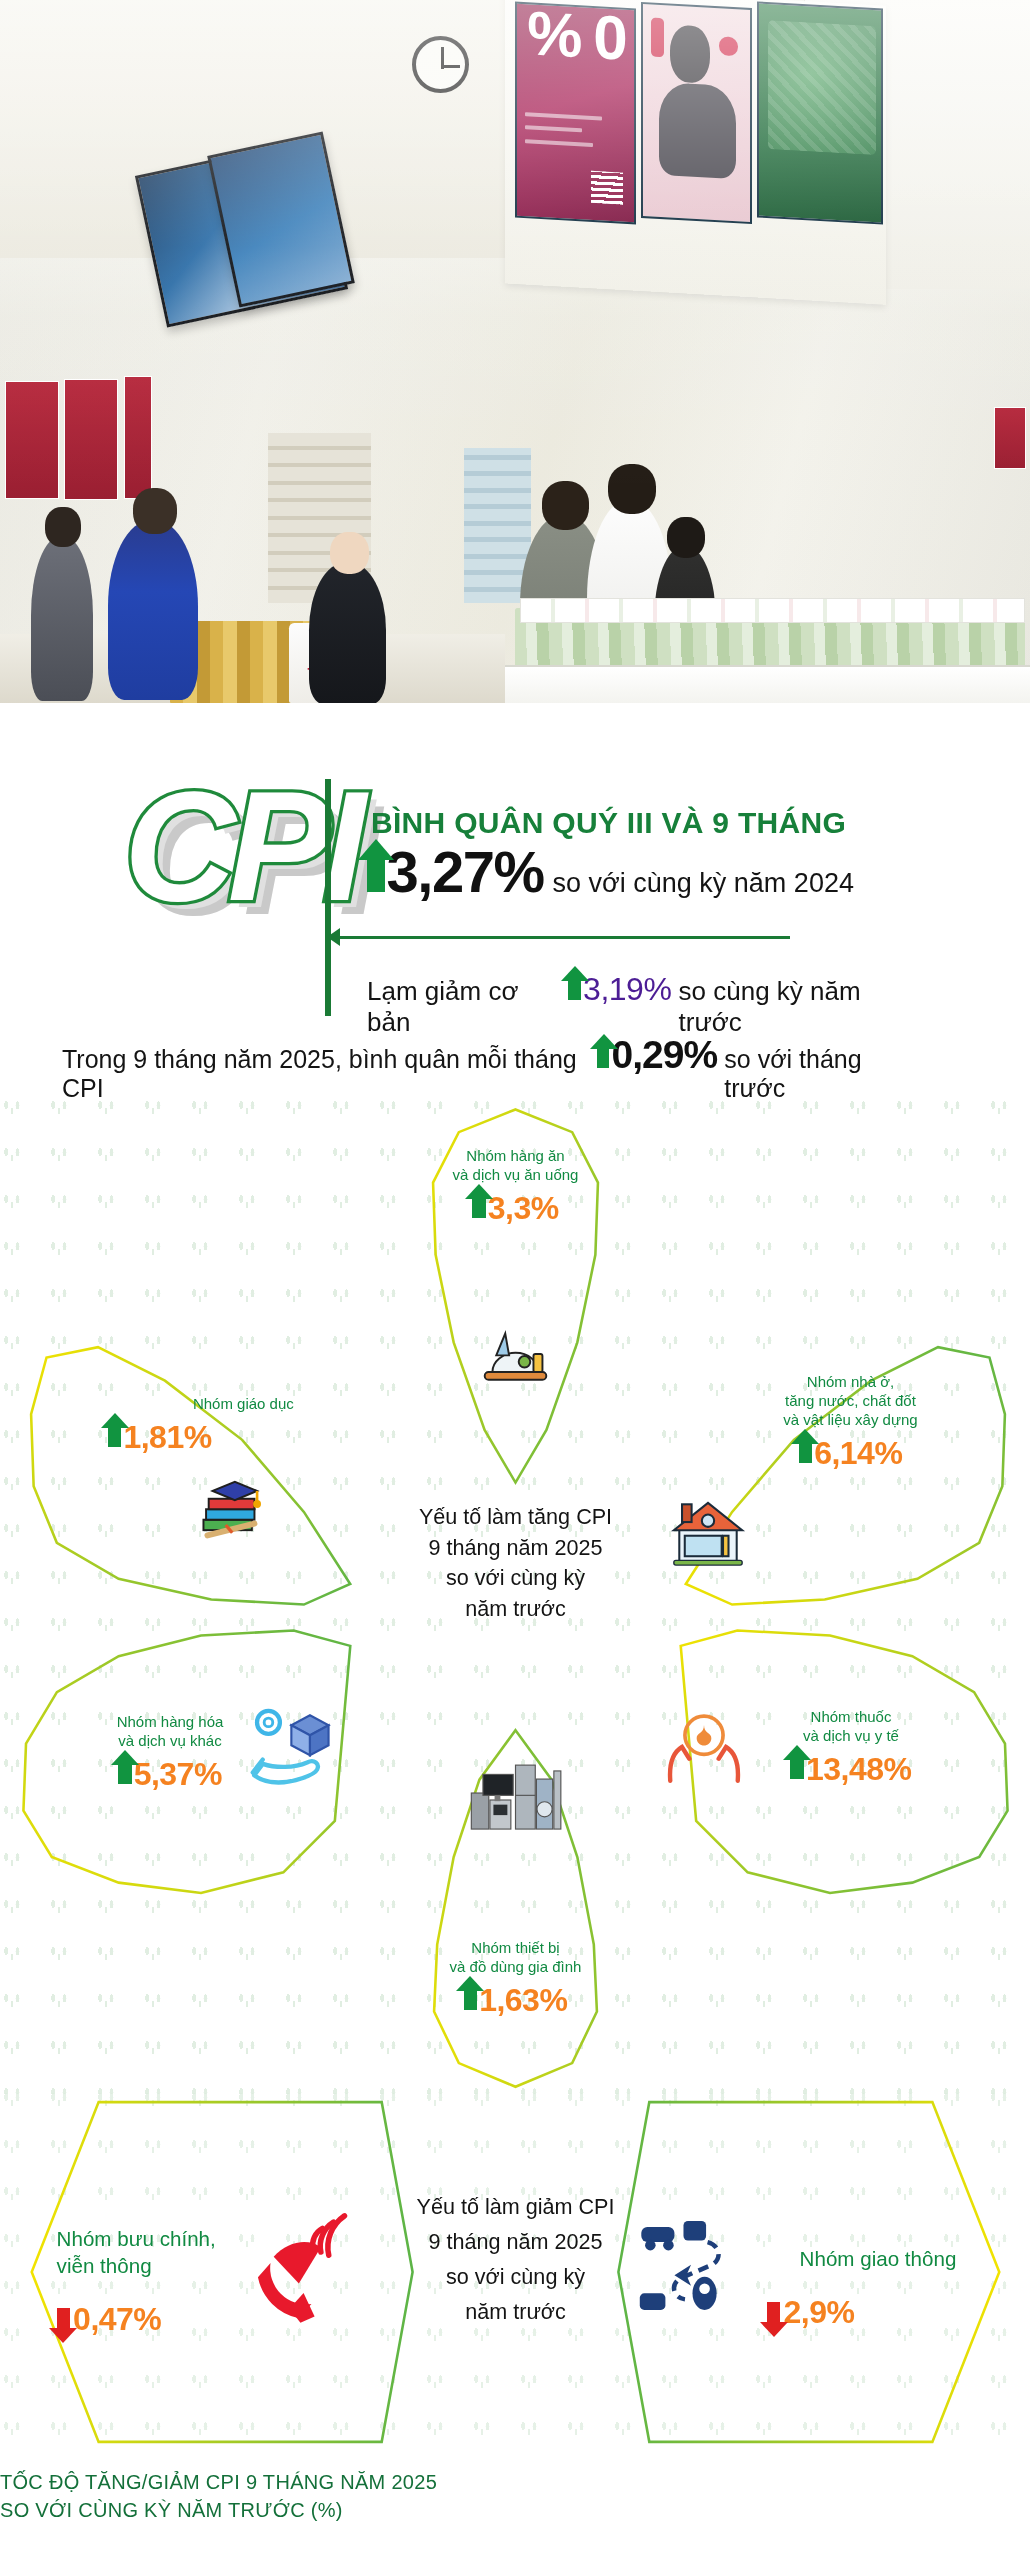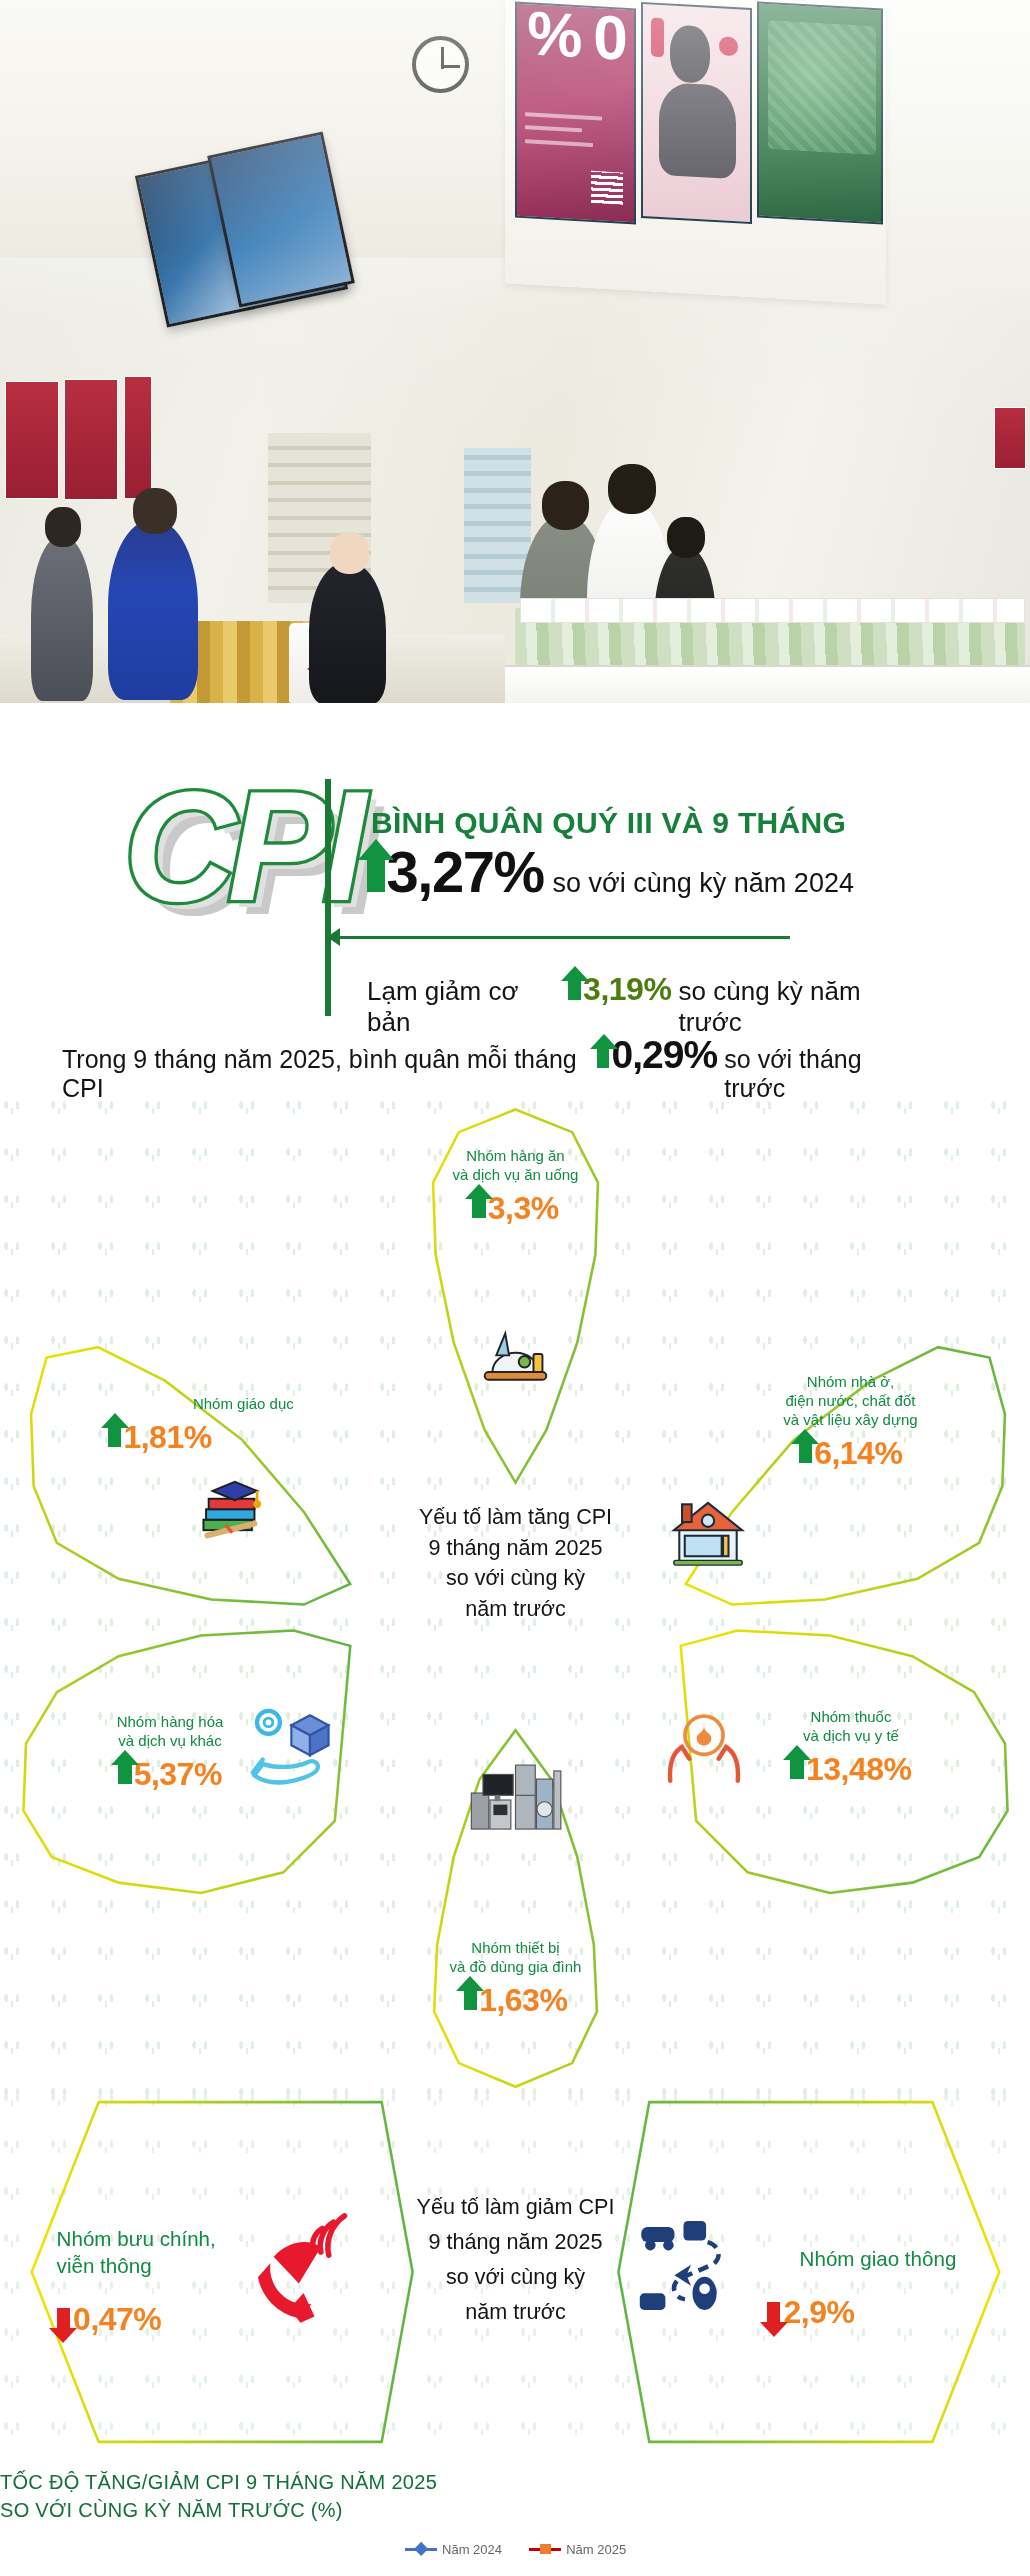--- a/index.html
+++ b/index.html
@@ -95,21 +95,21 @@
   .cpi-title { position:absolute; left:371px; top:103px; font-size:30px; font-weight:700; color:#17803a; letter-spacing:0.3px; white-space:nowrap; }
   .cpi-main-row { position:absolute; left:367px; top:140px; display:flex; align-items:baseline; }
   .ua { width:13.4px; height:20.6px; background:#119440; position:relative; display:inline-block; margin-right:2.1px; }
   .ua::before { content:""; position:absolute; left:-7.2px; top:-13.4px; width:0;height:0;
       border-left:14px solid transparent;border-right:14px solid transparent;border-bottom:15.5px solid #119440; }
   .ua.big { width:17.5px; height:33px; }
   .ua.big::before { left:-9.3px; top:-19.6px; border-left:18px solid transparent;border-right:18px solid transparent;border-bottom:21.6px solid #119440; }
   .cpi-pct { font-size:58px; font-weight:700; color:#111; line-height:1; letter-spacing:-1.5px; }
   .cpi-cmp { font-size:27px; color:#141414; margin-left:9px; }
   .cpi-core { position:absolute; left:367px; top:268px; display:flex; align-items:baseline; font-size:26px; color:#141414; }
-  .cpi-core .num { font-size:32px; font-weight:700; color:#4d7c0f; letter-spacing:-0.5px; }
+  .cpi-core .num { font-size:32px; font-weight:400; color:#4c1d95; letter-spacing:-0.5px; }
   .cpi-month { position:absolute; left:62px; top:330px; display:flex; align-items:baseline; font-size:25px; color:#141414; }
   .cpi-month .num { font-size:39px; font-weight:700; color:#111; letter-spacing:-1px; }
 
   
   .flower { position:absolute; left:0; top:1100px; width:1031px; height:994px; }
   .leafbg { position:absolute; left:0; top:0; width:1031px; height:994px;
     background-image:
       radial-gradient(ellipse 3.6px 7.2px at 6.2px 5.2px, #dcecdd 55%, transparent 56%),
       radial-gradient(ellipse 3.6px 7.2px at 17.5px 5.2px, #dcecdd 55%, transparent 56%),
       radial-gradient(ellipse 2.6px 5.7px at 12px 11.3px, #dcecdd 55%, transparent 56%);
@@ -262,21 +262,21 @@
         <polygon points="30,610 120,470 240,330 390,215 520,150 620,170 650,280 645,420 600,530 480,600 300,640 120,650" fill="none" stroke="url(#ghouse)" stroke-width="5"></polygon>
         <defs>
             <linearGradient id="ghouse" x1="0" y1="1" x2="1" y2="0">
           <stop offset="0%" stop-color="#f2e300"></stop>
               <stop offset="100%" stop-color="#5cb447"></stop>
             </linearGradient>
           </defs>
       </svg>
       <div class="ptxt" style="top:103px; left:36px; width:289px;">
         <div class="p-label">Nhóm nhà ở,</div>
-        <div class="p-label">điện nước, chất đốt</div>
+        <div class="p-label">tăng nước, chất đốt</div>
         <div class="p-label">và vật liệu xây dựng</div>
         <div class="p-val">
           <span class="ua"></span>
           <span class="num">6,14%</span>
         </div>
       </div>
       <svg class="p-ico" style="left:-3.1px;top:222px;width:82px;height:82px;" viewBox="0 0 120 120">
         <rect x="18" y="54" width="84" height="48" fill="#eaf4fb" stroke="#1b2b3a" stroke-width="3"></rect>
         <path d="M10 56 L60 16 L110 56z" fill="#e8633a" stroke="#1b2b3a" stroke-width="3"></path>
         <rect x="22" y="18" width="14" height="26" fill="#c9512c" stroke="#1b2b3a" stroke-width="3"></rect>
@@ -478,31 +478,17 @@
       <div>năm trước</div>
     </div>
   </div>
 
   <div class="chart-wrap">
     <div class="chart-title">
       <div>TỐC ĐỘ TĂNG/GIẢM CPI 9 THÁNG NĂM 2025</div>
       <div>SO VỚI CÙNG KỲ NĂM TRƯỚC (%)</div>
     </div>
 
-    <div class="legend">
-      <div class="li">
-        <span class="lg-line" style="background:#4472C4">
-          <span class="mk" style="background:#4472C4;transform:rotate(45deg)"></span>
-        </span>
-        <span>Năm 2024</span>
-      </div>
-      <div class="li">
-        <span class="lg-line" style="background:#C00000">
-          <span class="mk" style="background:#ED7D31"></span>
-        </span>
-        <span>Năm 2025</span>
-      </div>
-    </div>
 
   </div>
 
 </div>
 
 
 </body></html>

